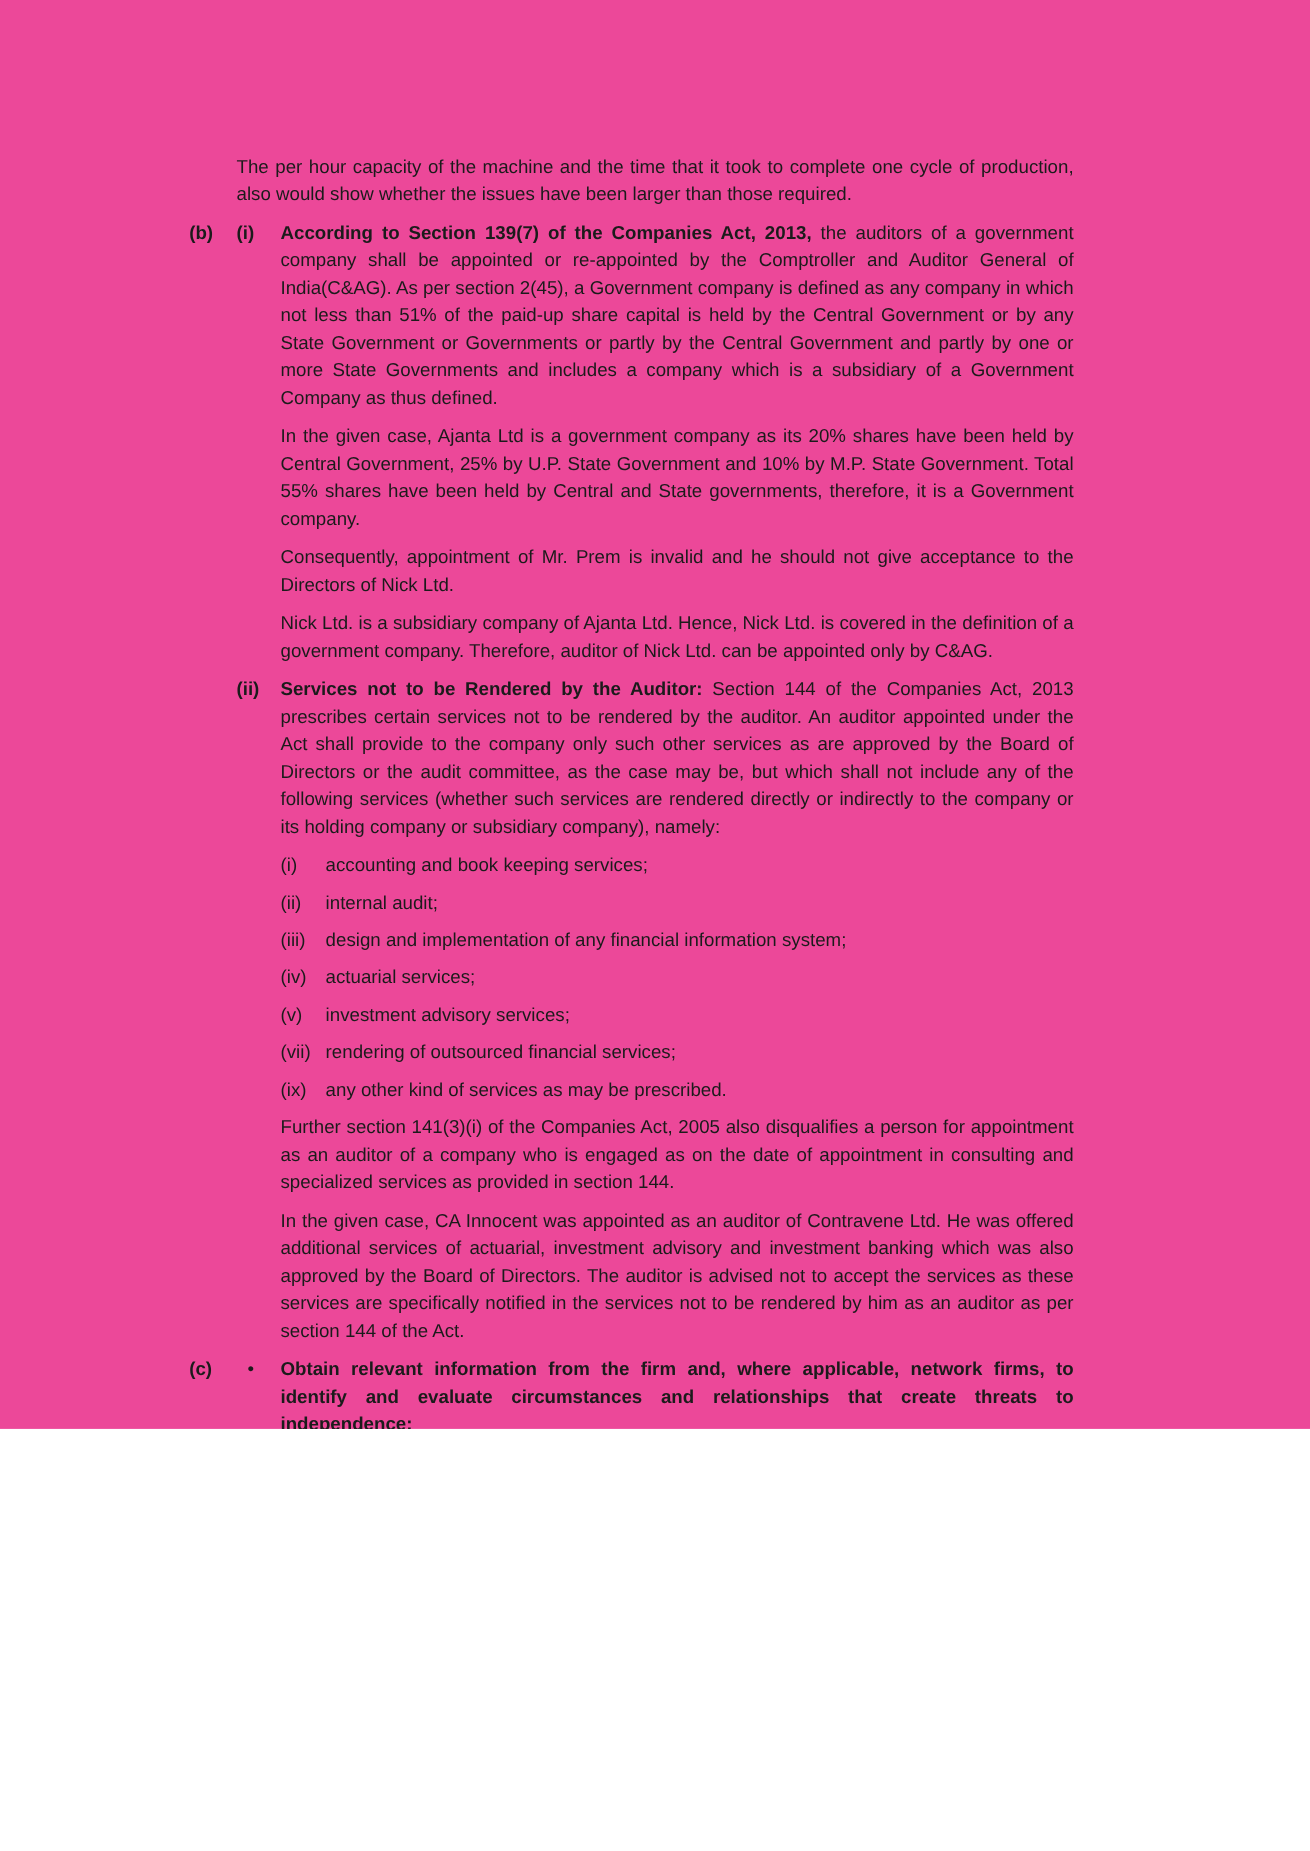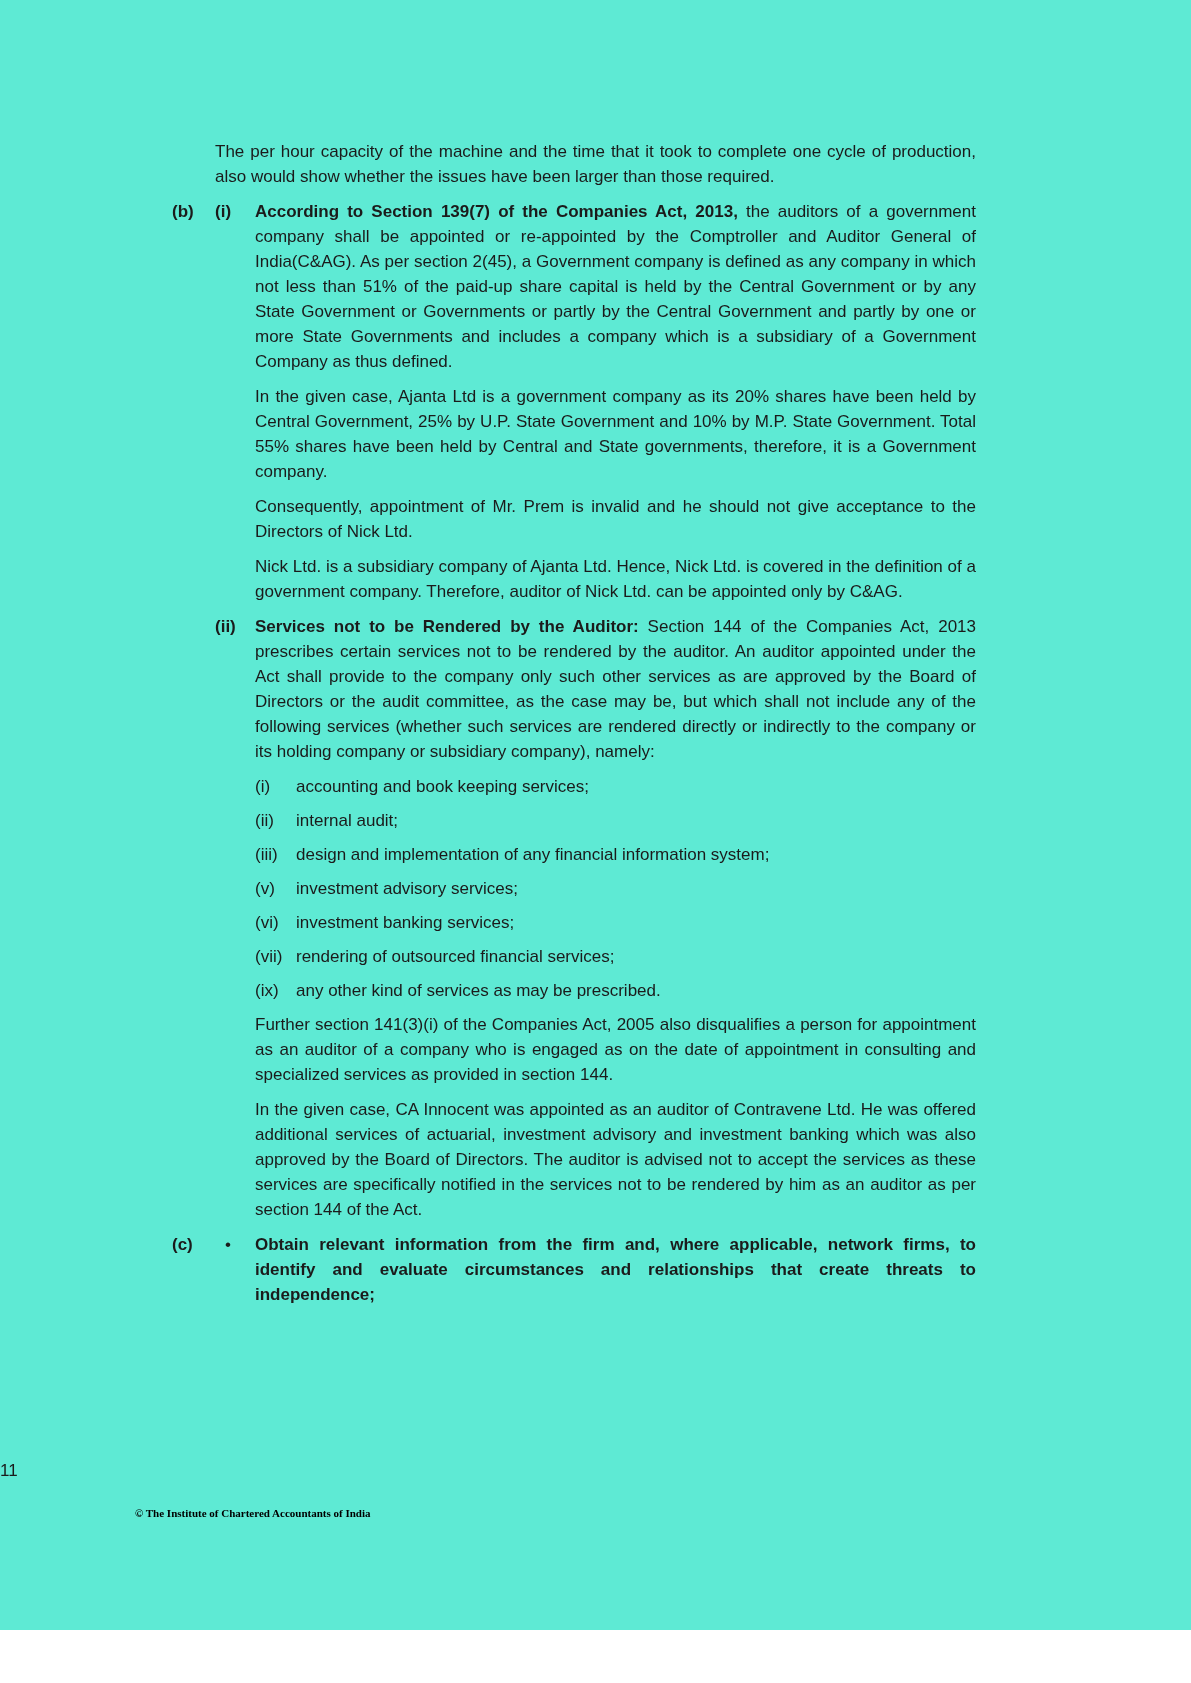--- a/index.html
+++ b/index.html
@@ -1,20 +1,20 @@
 <!DOCTYPE html>
 <html><head>
 <meta charset="utf-8">
 <style>
   html, body { margin: 0; padding: 0; background: #ffffff; }
   .page {
     position: relative;
     width: 1191px;
-    height: 1630px;
-    background: #5eead4;
+    height: 1299px;
+    background: #ec4899;
     font-family: "Liberation Sans", sans-serif;
     font-size: 17px;
     line-height: 25px;
     color: #1b1b1b;
     overflow: hidden;
   }
   .content {
     position: absolute;
     left: 172px;
     top: 139px;
@@ -86,26 +86,26 @@
               </div>
               <div class="list-row">
                 <span class="list-lbl">(ii)</span>
                 <span class="list-text">internal audit;</span>
               </div>
               <div class="list-row">
                 <span class="list-lbl">(iii)</span>
                 <span class="list-text">design and implementation of any financial information system;</span>
               </div>
               <div class="list-row">
+                <span class="list-lbl">(iv)</span>
+                <span class="list-text">actuarial services;</span>
+              </div>
+              <div class="list-row">
                 <span class="list-lbl">(v)</span>
                 <span class="list-text">investment advisory services;</span>
-              </div>
-              <div class="list-row">
-                <span class="list-lbl">(vi)</span>
-                <span class="list-text">investment banking services;</span>
               </div>
               <div class="list-row">
                 <span class="list-lbl">(vii)</span>
                 <span class="list-text">rendering of outsourced financial services;</span>
               </div>
               <div class="list-row">
                 <span class="list-lbl">(ix)</span>
                 <span class="list-text">any other kind of services as may be prescribed.</span>
               </div>
             </div>

